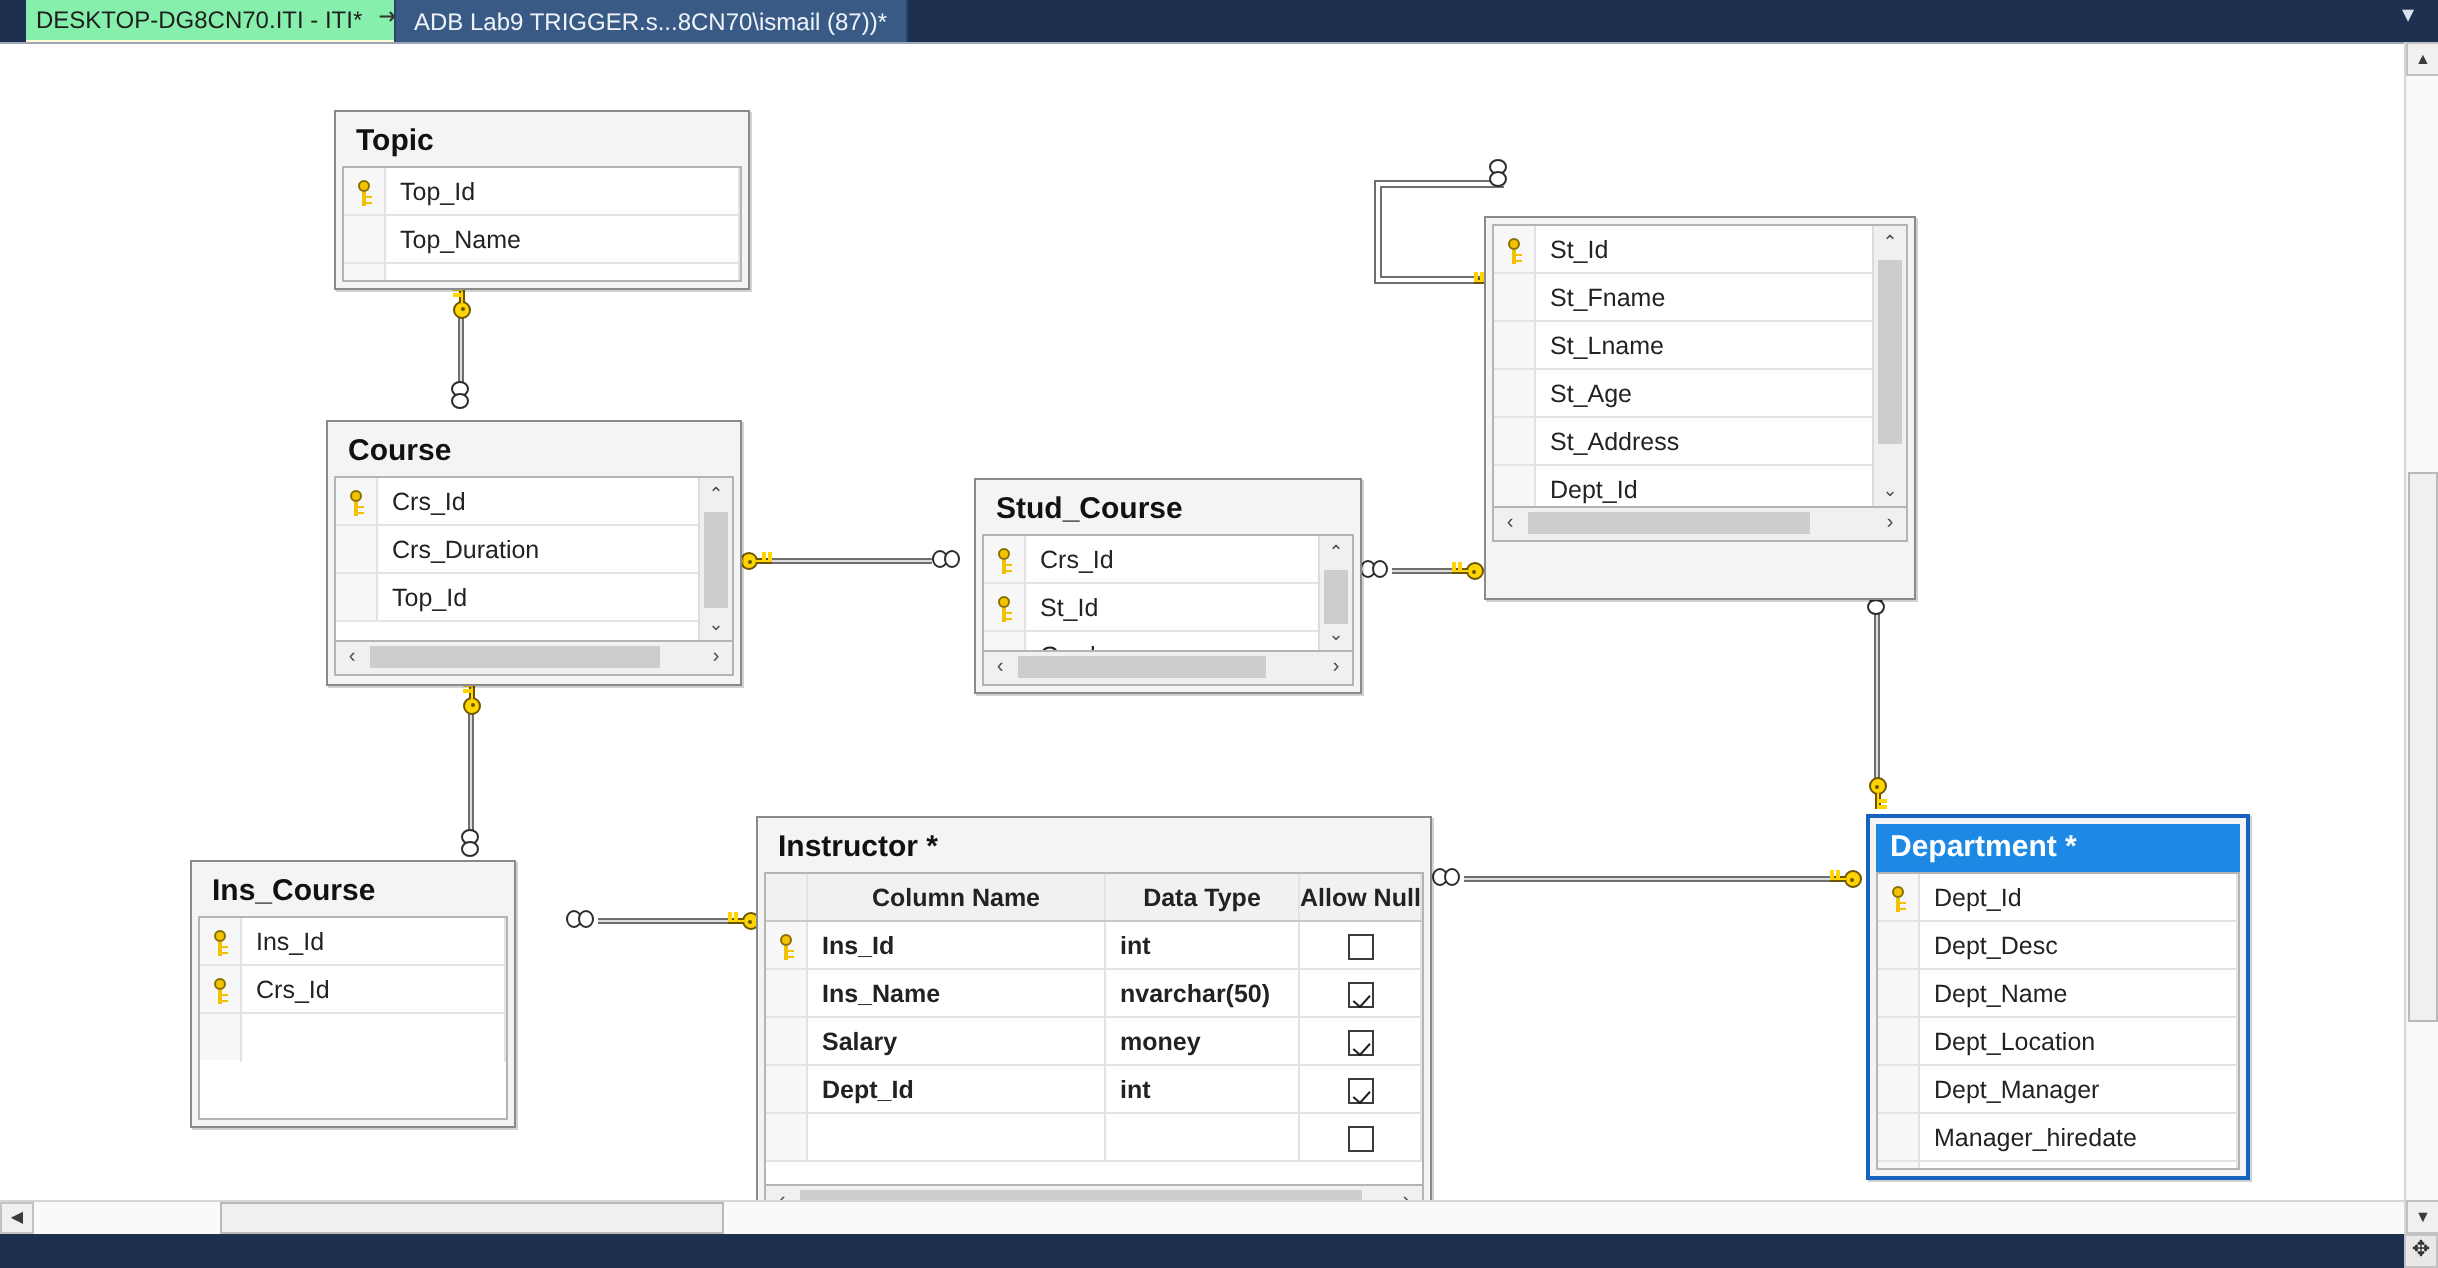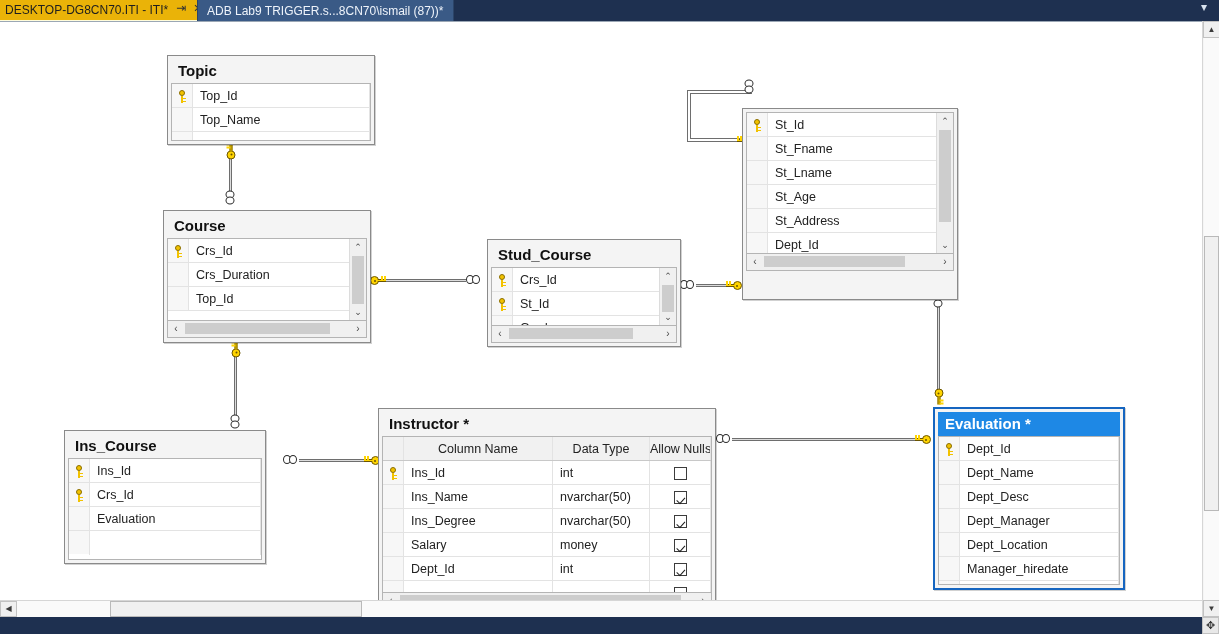--- a/index.html
+++ b/index.html
@@ -16,21 +16,21 @@
     position: absolute; left: 0; top: 0; width: 1219px; height: 21px;
     background: #1e3050;
   }
   .tab {
     position: absolute; top: 0; height: 21px;
     display: flex; align-items: center;
     font-size: 12px; white-space: nowrap;
     box-sizing: border-box;
   }
   .tab-active {
-    left: 0; background: #eab308; color: #1e1e1e;
+    left: 13px; background: #86efac; color: #1e1e1e;
     padding: 0 4px 0 5px;
     border-bottom: 1px solid #fffcdb;
   }
   .tab-active .tab-label { padding-right: 8px; }
   .pin-icon { width: 13px; height: 13px; position: relative; margin-right: 3px; }
   .pin-icon::before {
     content: "⇥"; position: absolute; left: 0; top: -3px;
     font-size: 12px; color: #333;
   }
   .close-icon {
@@ -578,78 +578,68 @@
             <span class="arr dn">⌄</span>
           </div>
         </div>
         <div class="hsb">
           <span class="arr lf">‹</span>
           <span class="thumb" style="width:141px;"></span>
           <span class="arr rt">›</span>
         </div>
       </div>
 
-      <div class="tbl" style="left:64px; top:408px; width:202px; height:134px;">
+      <div class="tbl" style="left:95px; top:408px; width:163px; height:134px;">
         <div class="tbl-title">Ins_Course</div>
         <div class="grid-wrap" style="height:102px;">
           <table class="grid">
             <tbody>
                 <tr>
               <td class="gutter">
                 <span class="key"><span class="ring"></span><span class="shaft"></span><span class="t1"></span><span class="t2"></span></span>
               </td>
               <td>Ins_Id</td>
             </tr>
             <tr>
               <td class="gutter">
                 <span class="key"><span class="ring"></span><span class="shaft"></span><span class="t1"></span><span class="t2"></span></span>
               </td>
               <td>Crs_Id</td>
             </tr>
             <tr>
-              <td class="gutter"></td>
-              <td>Evaluation</td>
-            </tr>
-            <tr>
               <td class="gutter empty"></td>
               <td class="empty"></td>
             </tr>
           </tbody>
             </table>
         </div>
       </div>
 
       <div class="tbl" style="left:378px; top:386px; width:338px; height:208px;">
         <div class="tbl-title">Instructor *</div>
-        <div class="grid-wrap" style="height:157px;">
+        <div class="grid-wrap" style="height:157px;font-weight:bold;">
           <table class="grid">
             <tbody>
                 <tr class="hdr">
               <td class="gutter"></td>
               <td style="width:148px;">Column Name</td>
               <td style="width:96px;">Data Type</td>
               <td>Allow Nulls</td>
             </tr>
             <tr>
               <td class="gutter">
                 <span class="key"><span class="ring"></span><span class="shaft"></span><span class="t1"></span><span class="t2"></span></span>
               </td>
               <td>Ins_Id</td>
               <td>int</td>
               <td class="ctr"><span class="cbx"></span></td>
             </tr>
             <tr>
               <td class="gutter"></td>
               <td>Ins_Name</td>
-              <td>nvarchar(50)</td>
-              <td class="ctr"><span class="cbx on"></span></td>
-            </tr>
-            <tr>
-              <td class="gutter"></td>
-              <td>Ins_Degree</td>
               <td>nvarchar(50)</td>
               <td class="ctr"><span class="cbx on"></span></td>
             </tr>
             <tr>
               <td class="gutter"></td>
               <td>Salary</td>
               <td>money</td>
               <td class="ctr"><span class="cbx on"></span></td>
             </tr>
             <tr>
@@ -668,45 +658,45 @@
             </table>
         </div>
         <div class="hsb">
           <span class="arr lf">‹</span>
           <span class="thumb" style="width:281px;"></span>
           <span class="arr rt">›</span>
         </div>
       </div>
 
       <div class="tbl tbl-sel" style="left:933px; top:385px; width:192px; height:183px;">
-        <div class="tbl-title">Evaluation *</div>
+        <div class="tbl-title">Department *</div>
         <div class="grid-wrap" style="height:149px;">
           <table class="grid">
             <tbody>
                 <tr>
               <td class="gutter">
                 <span class="key"><span class="ring"></span><span class="shaft"></span><span class="t1"></span><span class="t2"></span></span>
               </td>
               <td>Dept_Id</td>
             </tr>
             <tr>
               <td class="gutter"></td>
+              <td>Dept_Desc</td>
+            </tr>
+            <tr>
+              <td class="gutter"></td>
               <td>Dept_Name</td>
             </tr>
             <tr>
               <td class="gutter"></td>
-              <td>Dept_Desc</td>
+              <td>Dept_Location</td>
             </tr>
             <tr>
               <td class="gutter"></td>
               <td>Dept_Manager</td>
-            </tr>
-            <tr>
-              <td class="gutter"></td>
-              <td>Dept_Location</td>
             </tr>
             <tr>
               <td class="gutter"></td>
               <td>Manager_hiredate</td>
             </tr>
             <tr>
               <td class="gutter empty"></td>
               <td class="empty"></td>
             </tr>
           </tbody>

